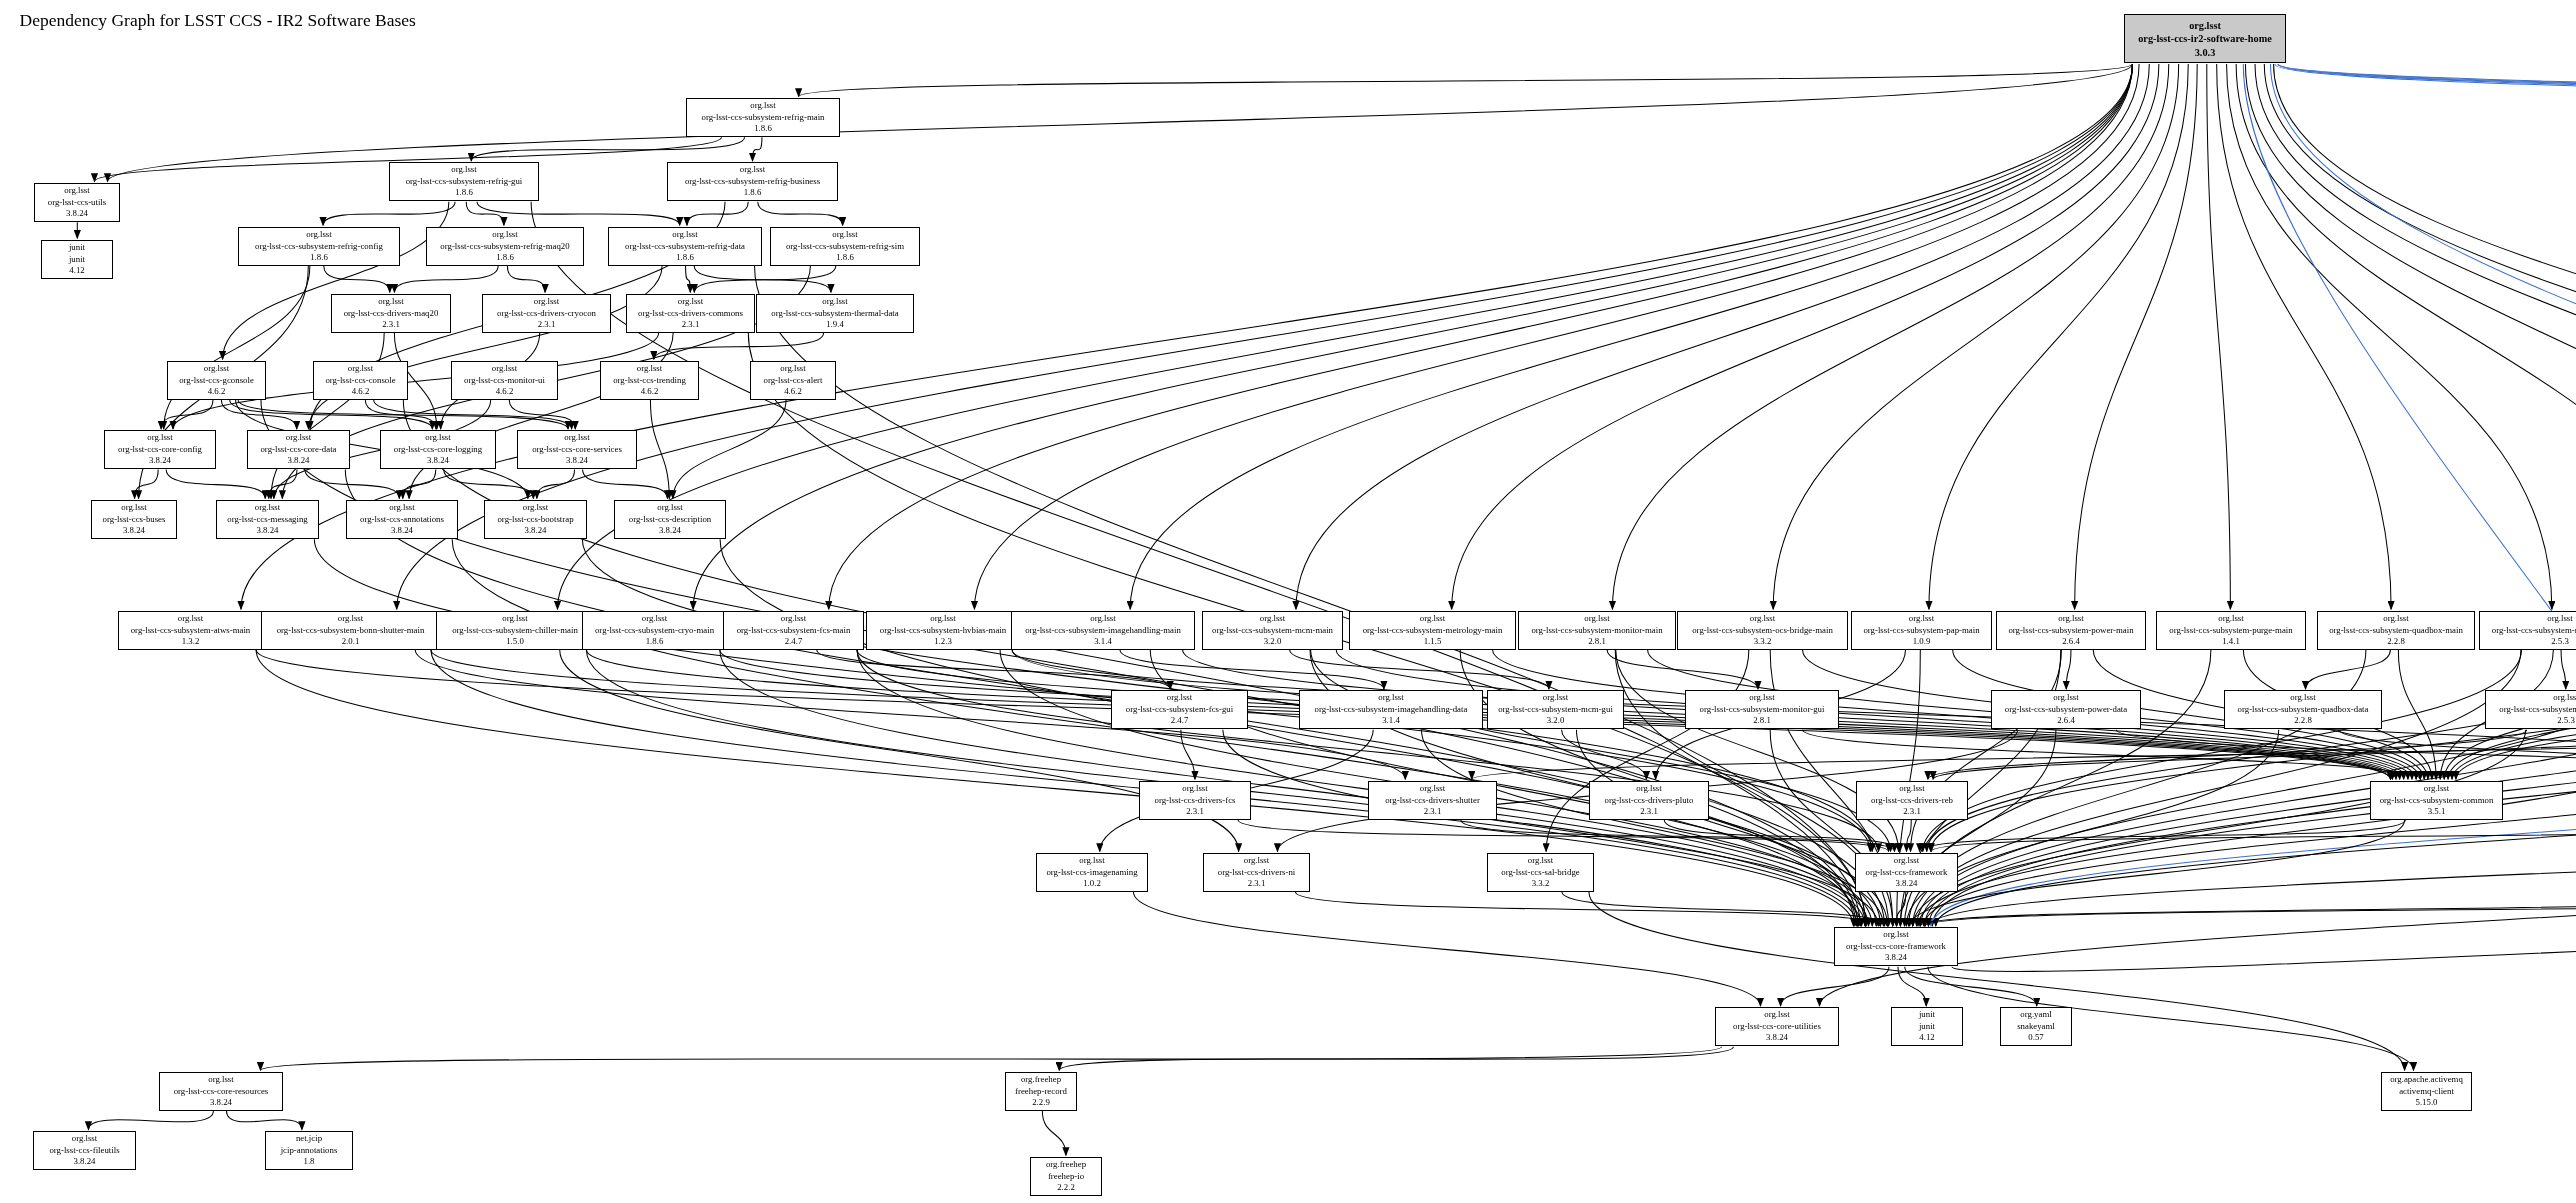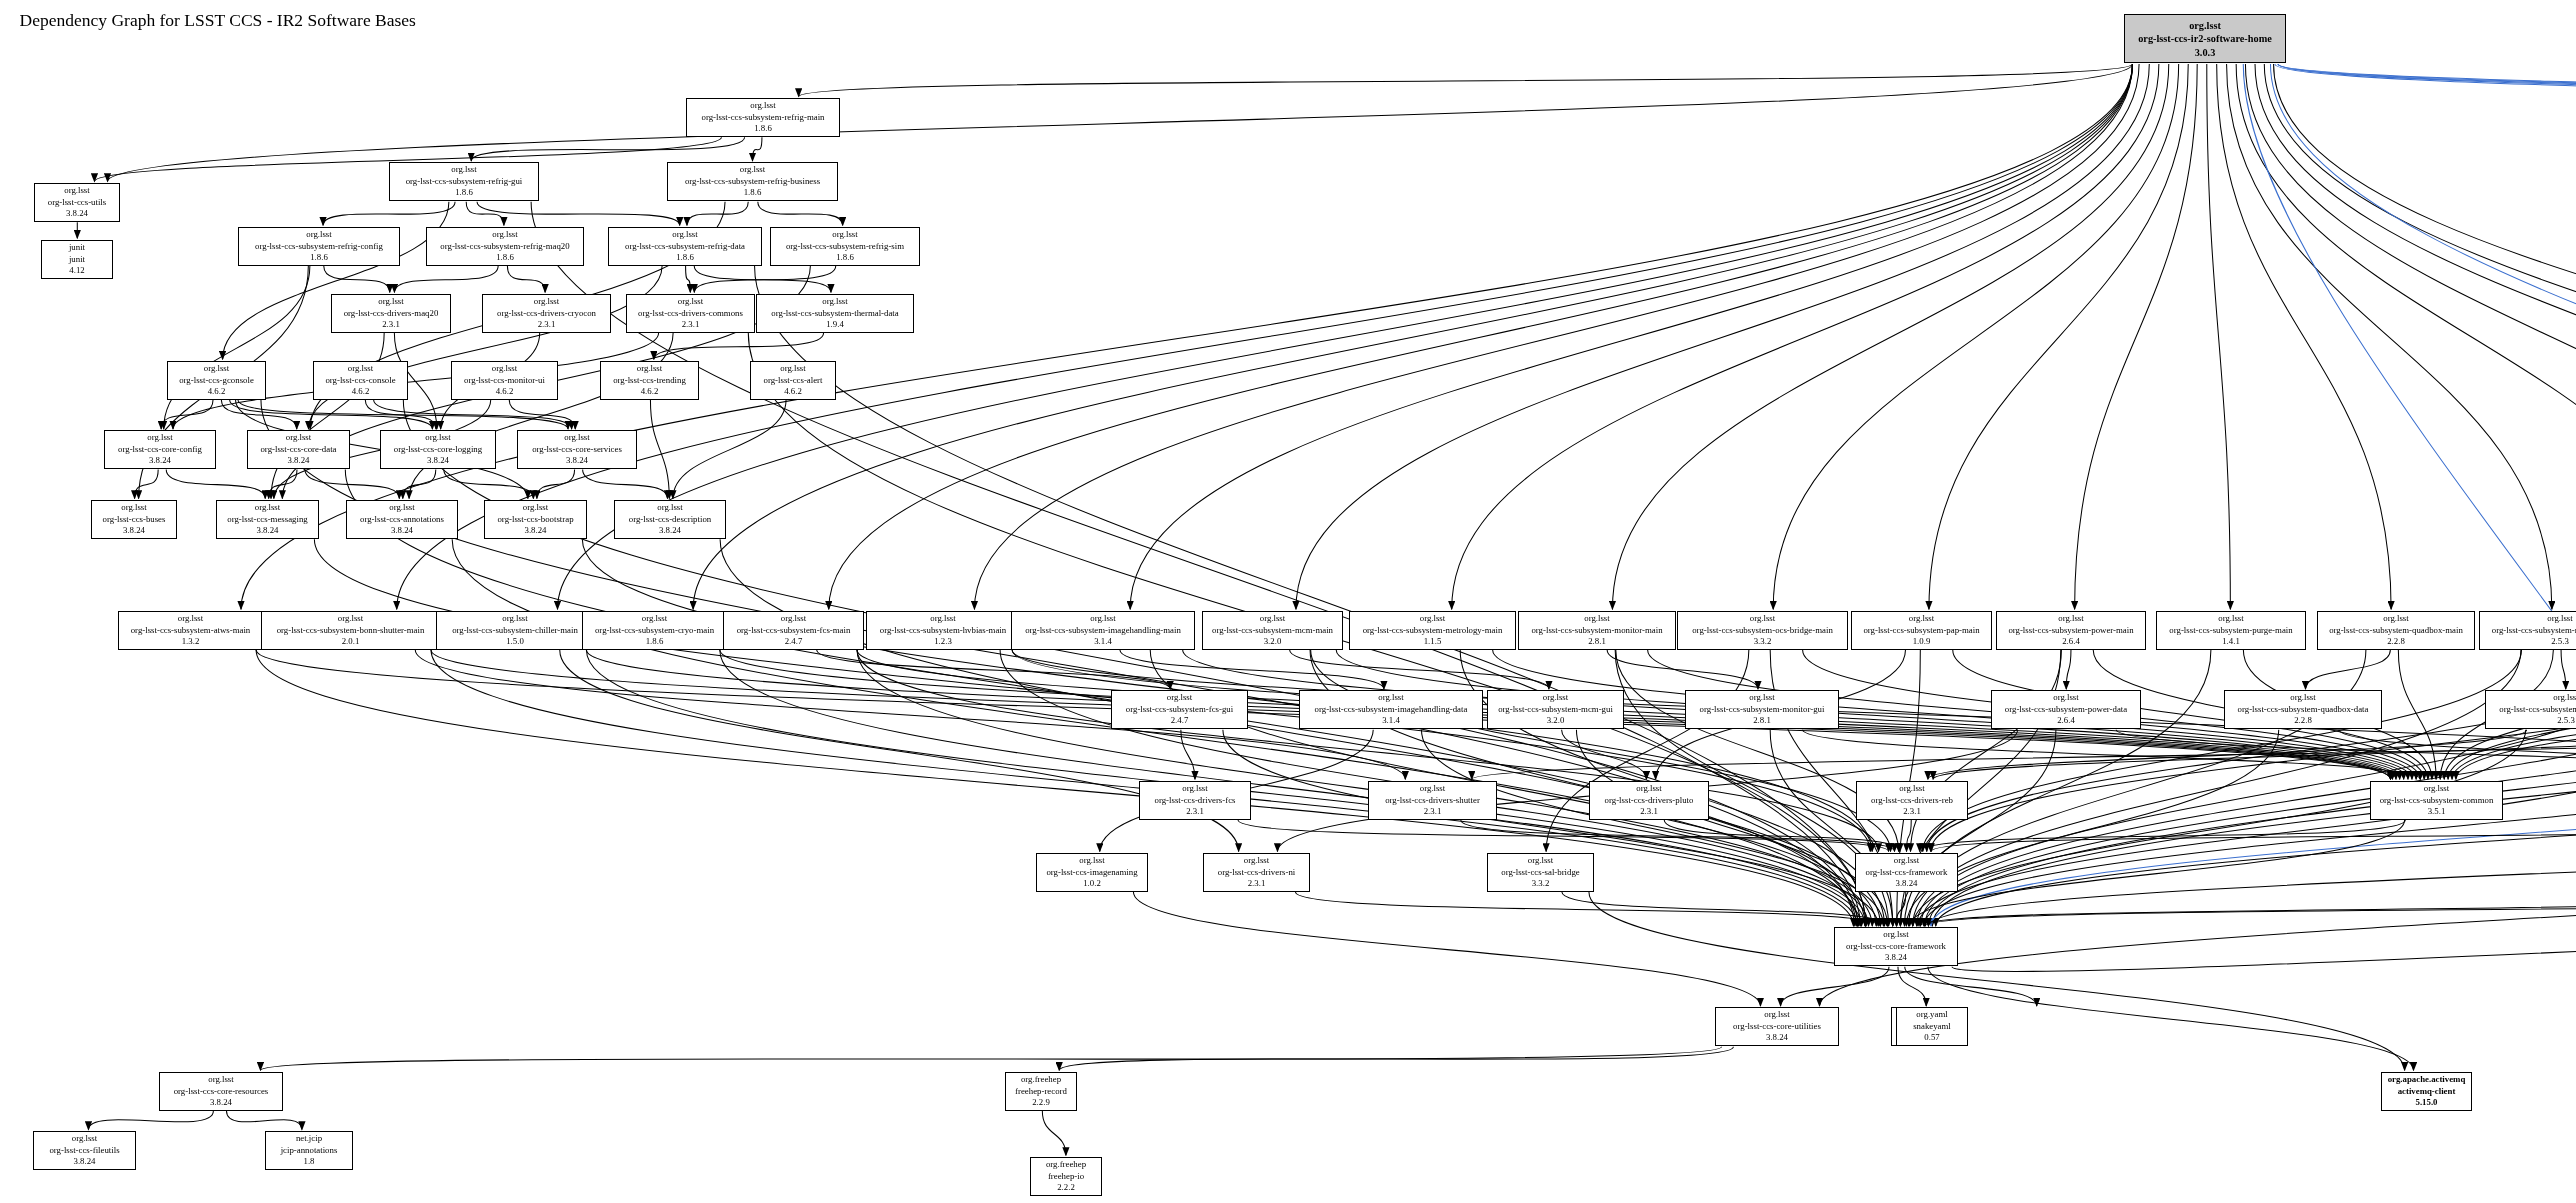--- a/index.html
+++ b/index.html
@@ -580,36 +580,36 @@
     <div class="node" style="left: 1715px; top: 1007px; width: 124px; height: 39px;">
       <div class="nl">org.lsst</div>
       <div class="nl art">org-lsst-ccs-core-utilities</div>
       <div class="nl">3.8.24</div>
     </div>
     <div class="node" style="left: 1891px; top: 1007px; width: 72px; height: 39px;">
       <div class="nl">junit</div>
       <div class="nl art">junit</div>
       <div class="nl">4.12</div>
     </div>
-    <div class="node" style="left: 1896px; top: 1007px; width: 72px; height: 39px;">
+    <div class="node" style="left: 2000px; top: 1007px; width: 72px; height: 39px;">
       <div class="nl">org.yaml</div>
       <div class="nl art">snakeyaml</div>
       <div class="nl">0.57</div>
     </div>
     <div class="node" style="left: 159px; top: 1072px; width: 124px; height: 39px;">
       <div class="nl">org.lsst</div>
       <div class="nl art">org-lsst-ccs-core-resources</div>
       <div class="nl">3.8.24</div>
     </div>
     <div class="node" style="left: 1005px; top: 1072px; width: 72px; height: 39px;">
       <div class="nl">org.freehep</div>
       <div class="nl art">freehep-record</div>
       <div class="nl">2.2.9</div>
     </div>
-    <div class="node" style="left: 2381px; top: 1072px; width: 91px; height: 39px; font-weight: bold;">
+    <div class="node" style="left: 2381px; top: 1072px; width: 91px; height: 39px;">
       <div class="nl">org.apache.activemq</div>
       <div class="nl art">activemq-client</div>
       <div class="nl">5.15.0</div>
     </div>
     <div class="node" style="left: 33px; top: 1131px; width: 103px; height: 39px;">
       <div class="nl">org.lsst</div>
       <div class="nl art">org-lsst-ccs-fileutils</div>
       <div class="nl">3.8.24</div>
     </div>
     <div class="node" style="left: 265px; top: 1131px; width: 88px; height: 39px;">

